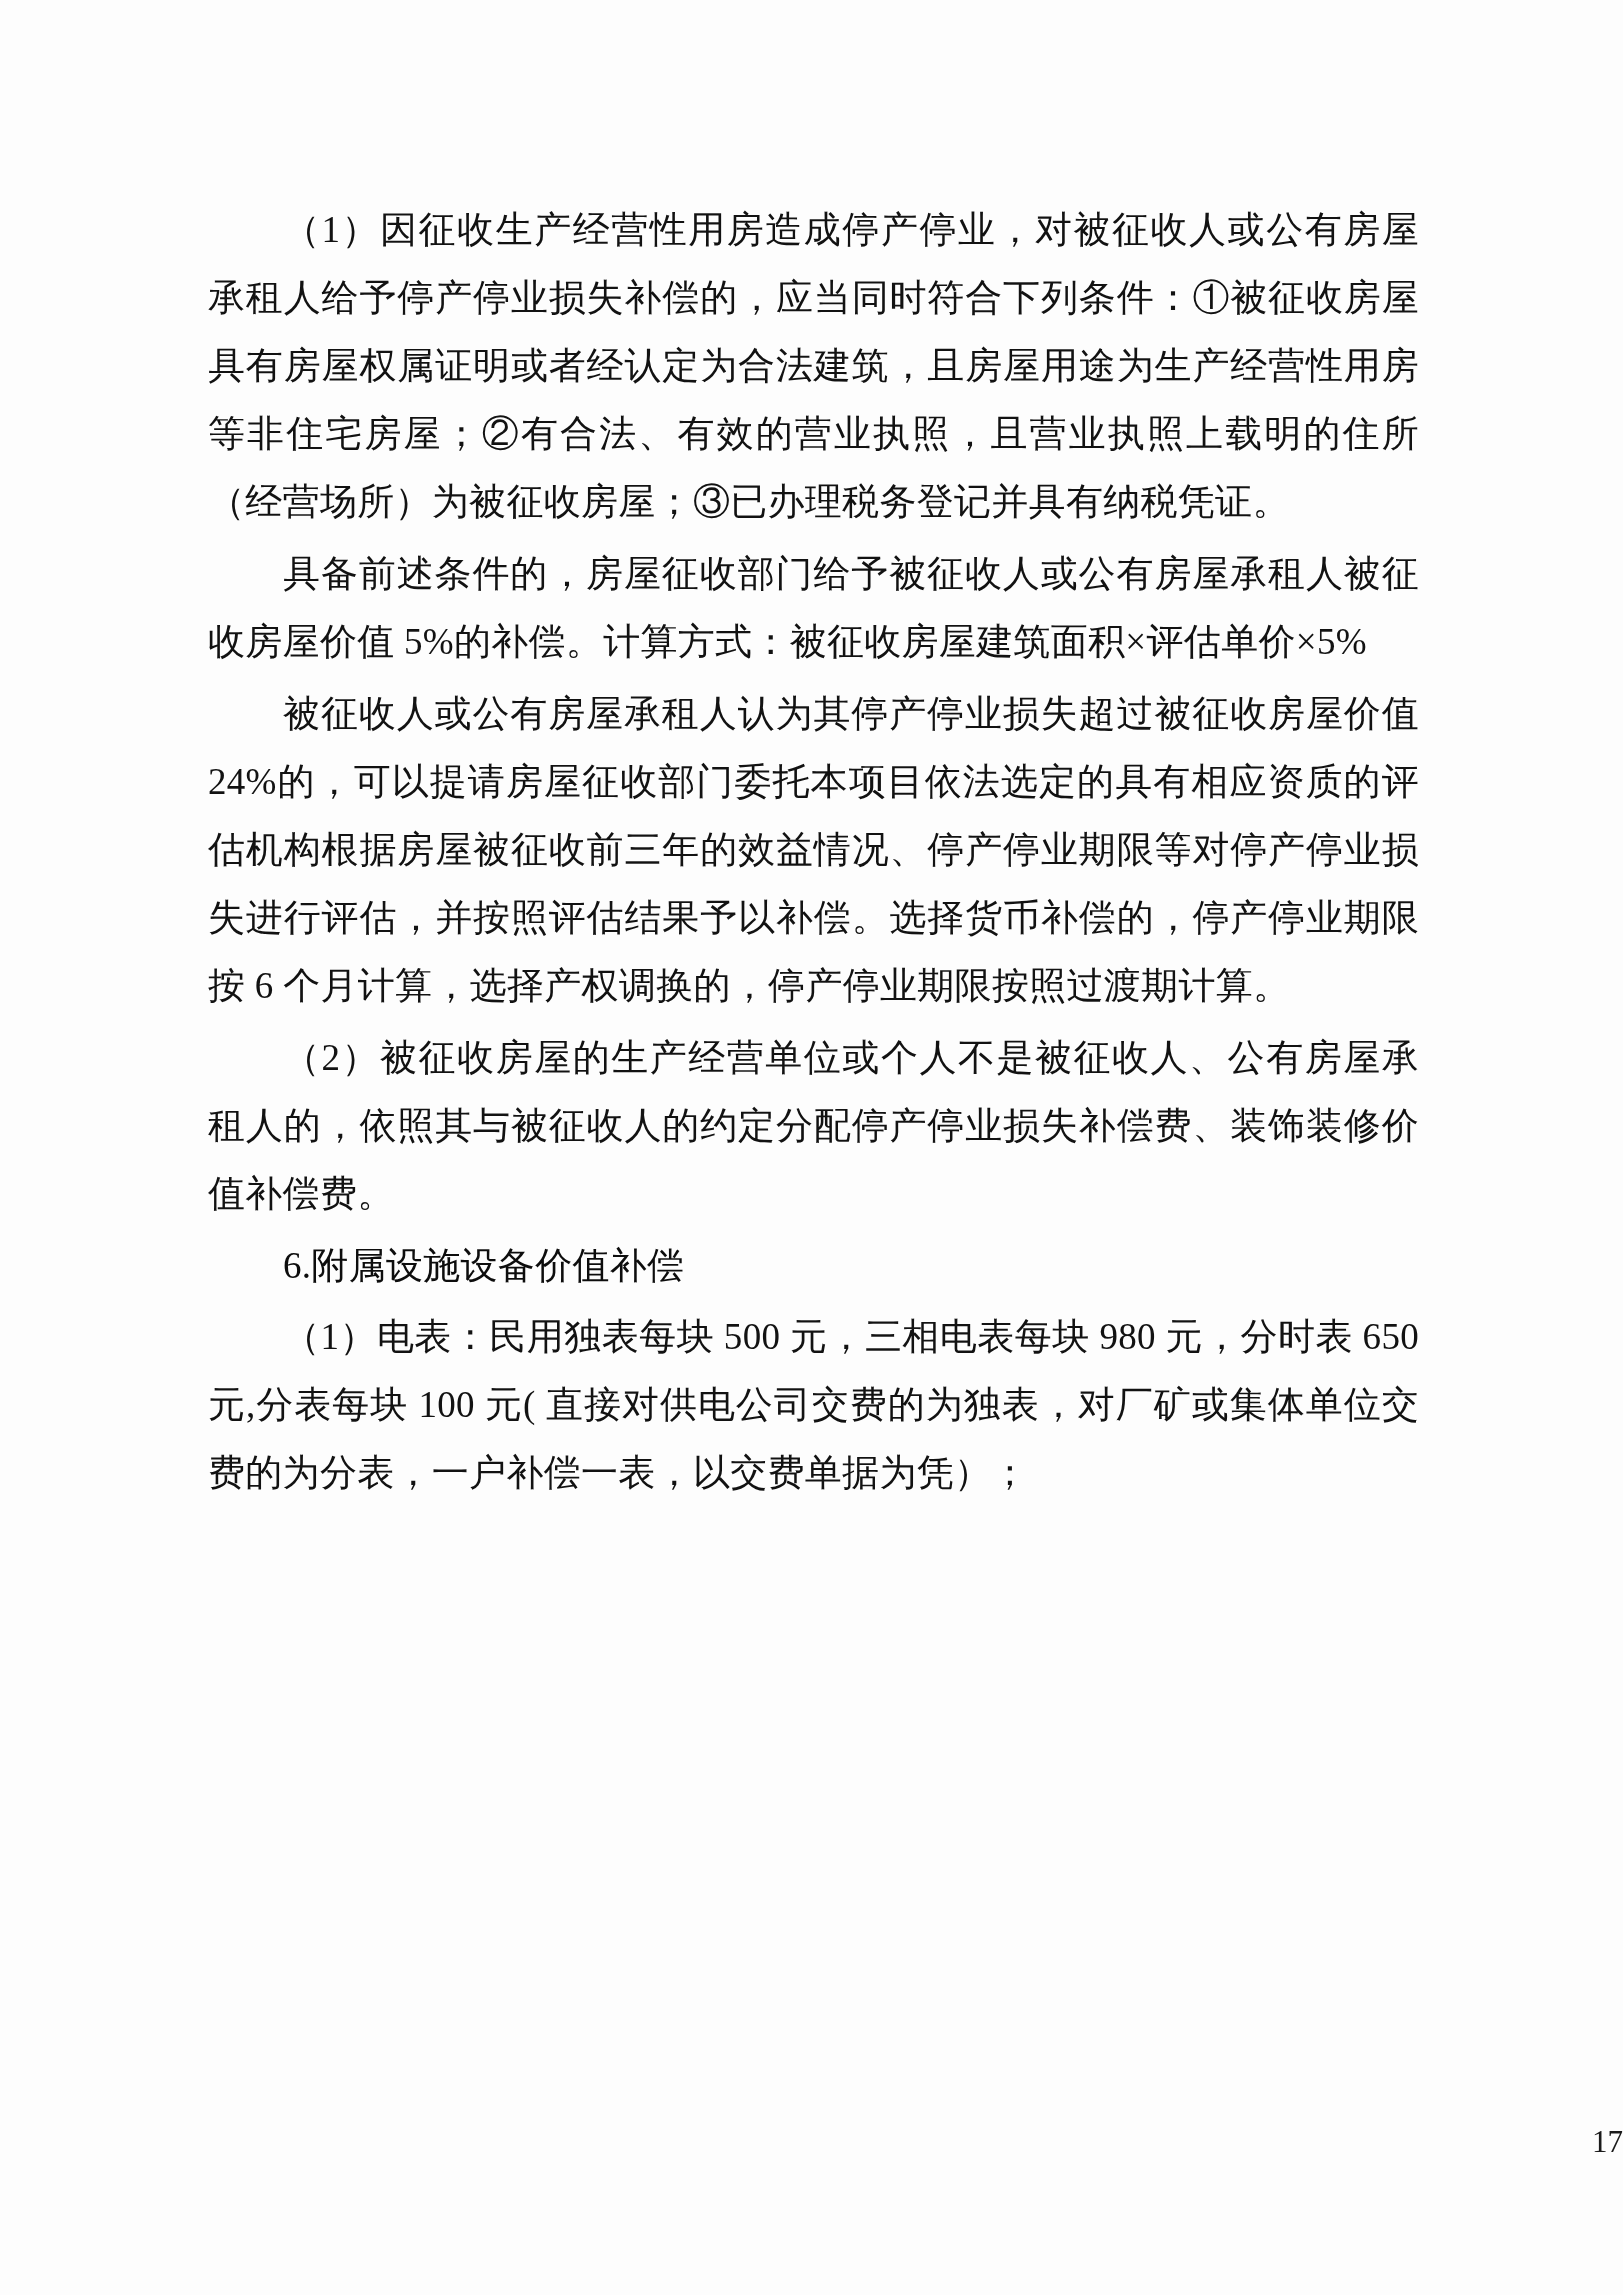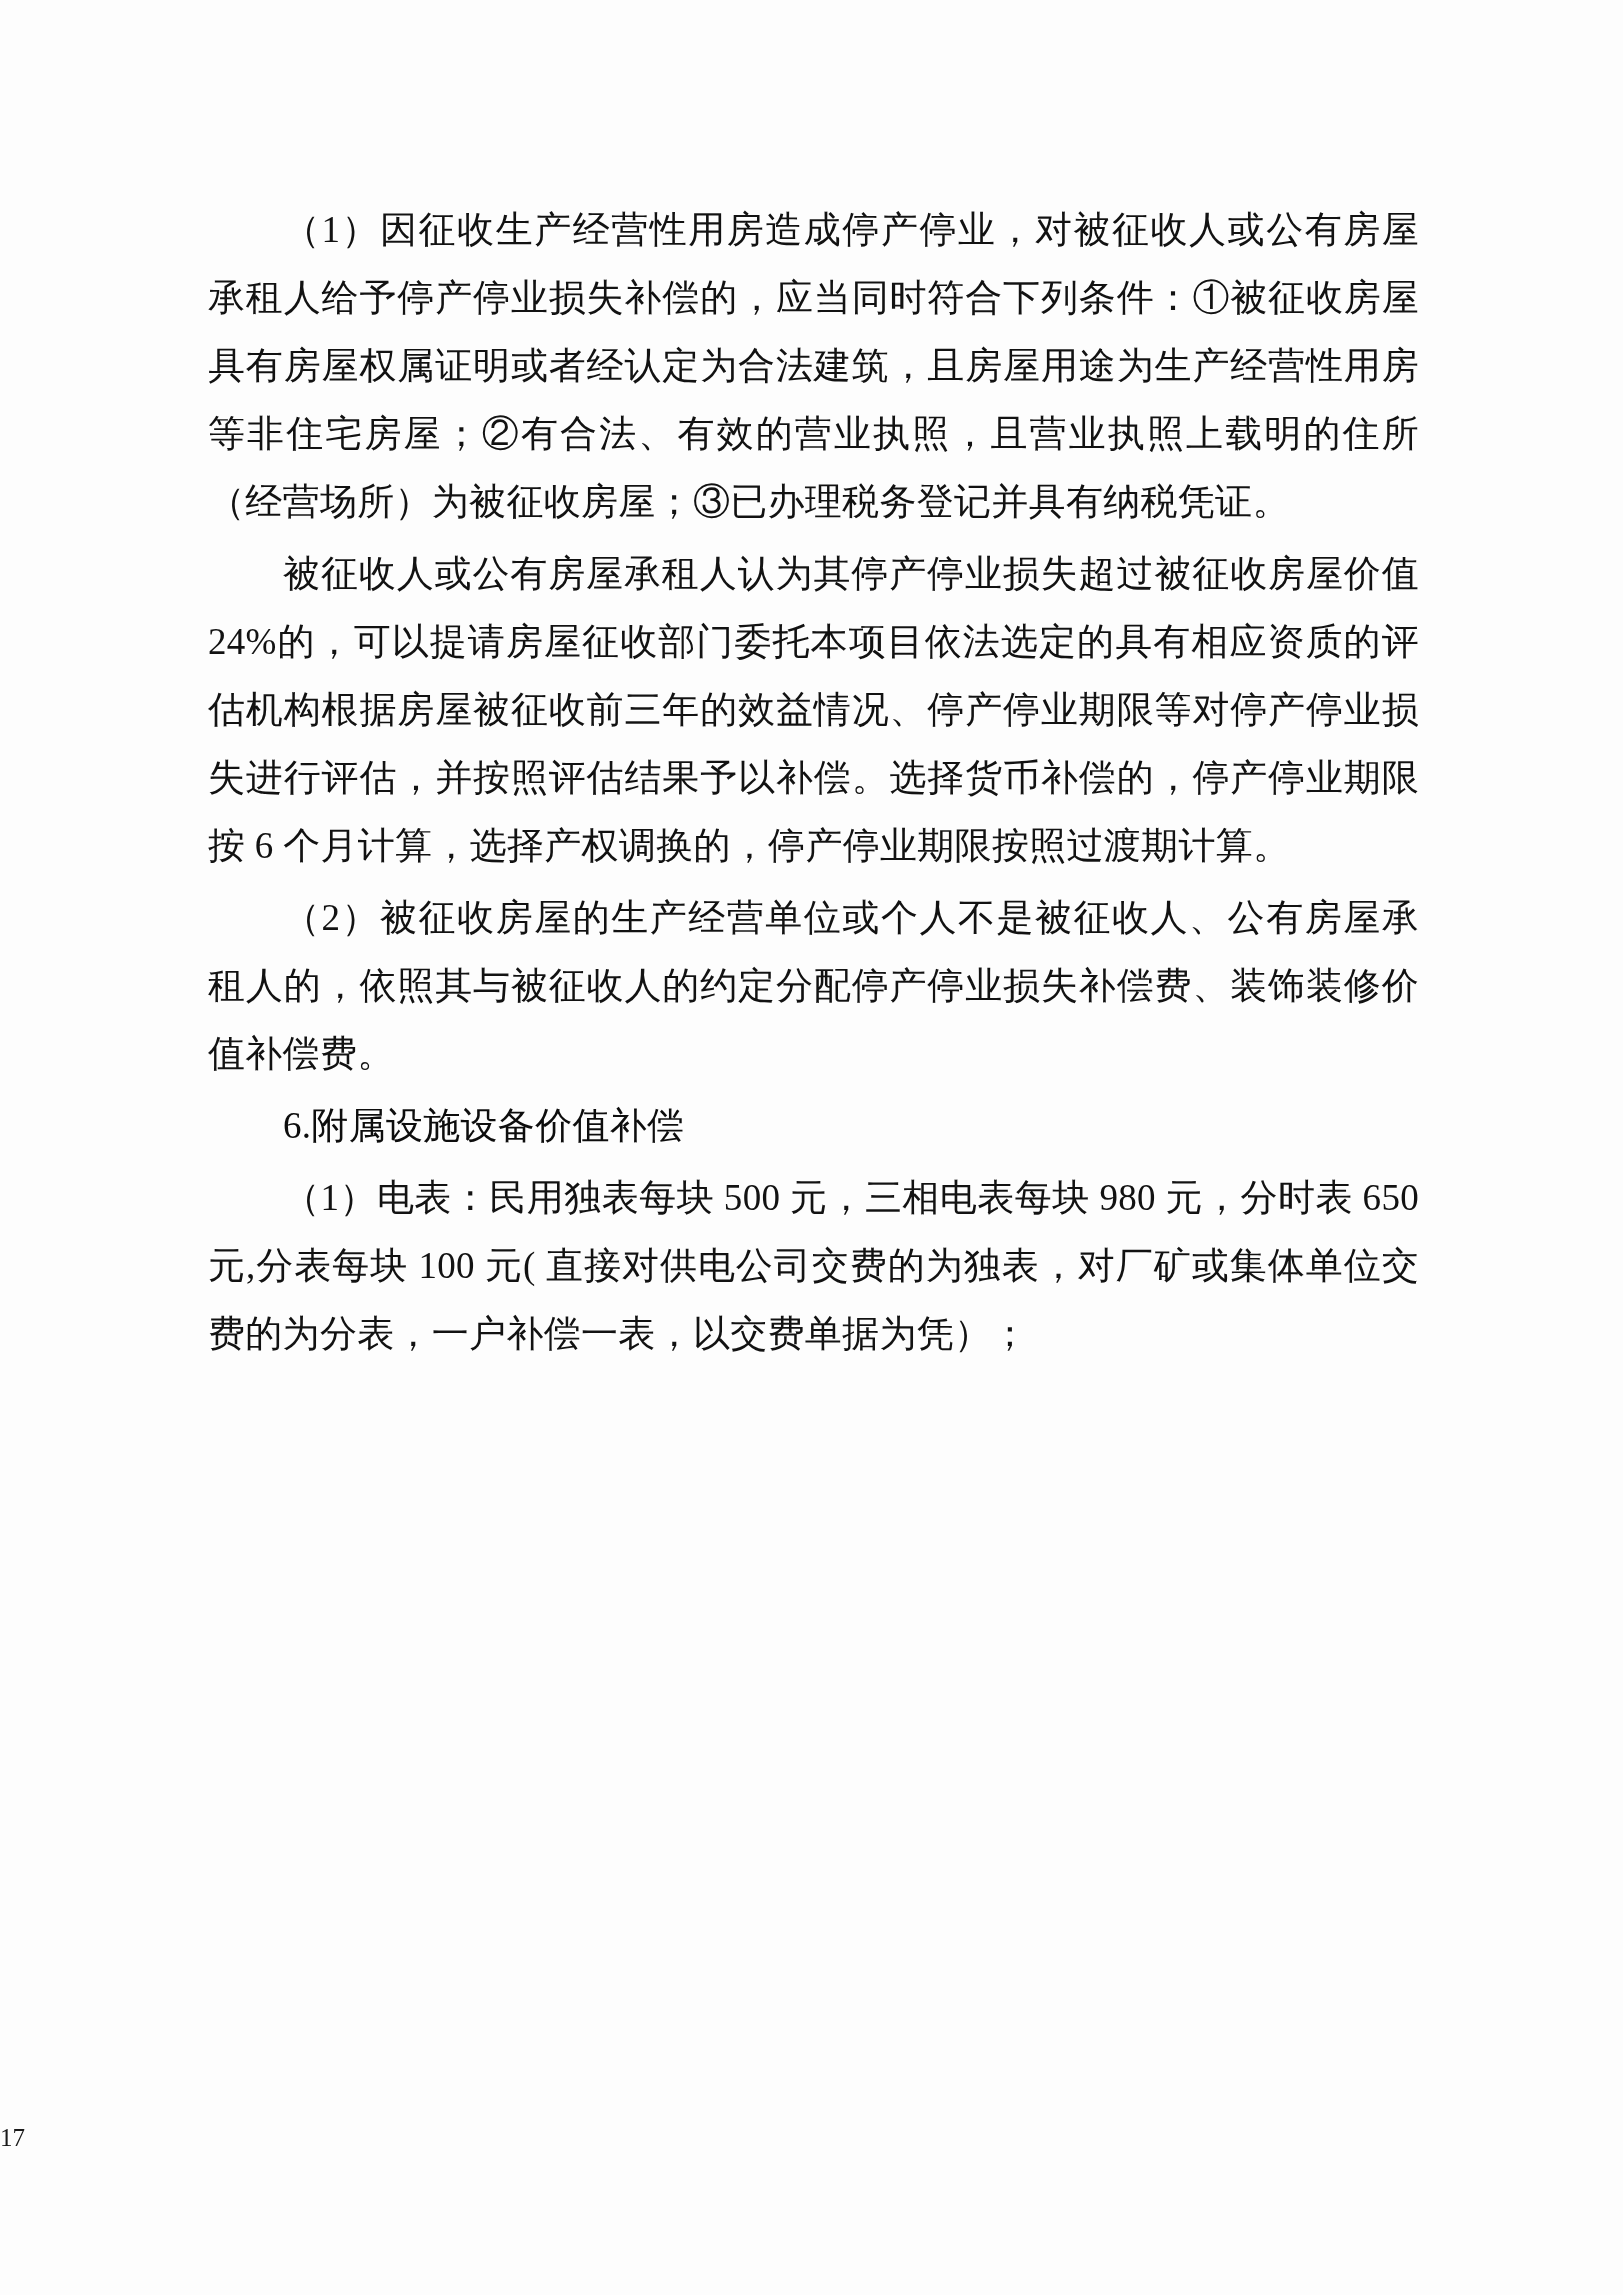--- a/index.html
+++ b/index.html
@@ -49,35 +49,36 @@
     font-weight: normal;
     text-indent: 75px;
     color: #0d0d0d;
     letter-spacing: 0.3px;
   }
   .page-number {
     position: absolute;
     left: 0;
     top: 2124px;
     width: 1623px;
-    text-align: left;
-    font-size: 25px;
+    text-align: right;
+    font-size: 31px;
     color: #1a1a1a;
     font-family: "Liberation Serif", "DejaVu Serif", serif;
   }
 </style>
 </head>
 <body>
 
 <div class="page">
 
   <div class="content">
 
     <p class="para">（1）因征收生产经营性用房造成停产停业，对被征收人或公有房屋承租人给予停产停业损失补偿的，应当同时符合下列条件：①被征收房屋具有房屋权属证明或者经认定为合法建筑，且房屋用途为生产经营性用房等非住宅房屋；②有合法、有效的营业执照，且营业执照上载明的住所（经营场所）为被征收房屋；③已办理税务登记并具有纳税凭证。</p>
 
+    <p class="para">具备前述条件的，房屋征收部门给予被征收人或公有房屋承租人被征收房屋价值 5%的补偿。计算方式：被征收房屋建筑面积×评估单价×5%</p>
 
     <p class="para">被征收人或公有房屋承租人认为其停产停业损失超过被征收房屋价值 24%的，可以提请房屋征收部门委托本项目依法选定的具有相应资质的评估机构根据房屋被征收前三年的效益情况、停产停业期限等对停产停业损失进行评估，并按照评估结果予以补偿。选择货币补偿的，停产停业期限按 6 个月计算，选择产权调换的，停产停业期限按照过渡期计算。</p>
 
     <p class="para">（2）被征收房屋的生产经营单位或个人不是被征收人、公有房屋承租人的，依照其与被征收人的约定分配停产停业损失补偿费、装饰装修价值补偿费。</p>
 
     <p class="heading">6.附属设施设备价值补偿</p>
 
     <p class="para">（1）电表：民用独表每块 500 元，三相电表每块 980 元，分时表 650 元,分表每块 100 元( 直接对供电公司交费的为独表，对厂矿或集体单位交费的为分表，一户补偿一表，以交费单据为凭）；</p>
 
   </div>

